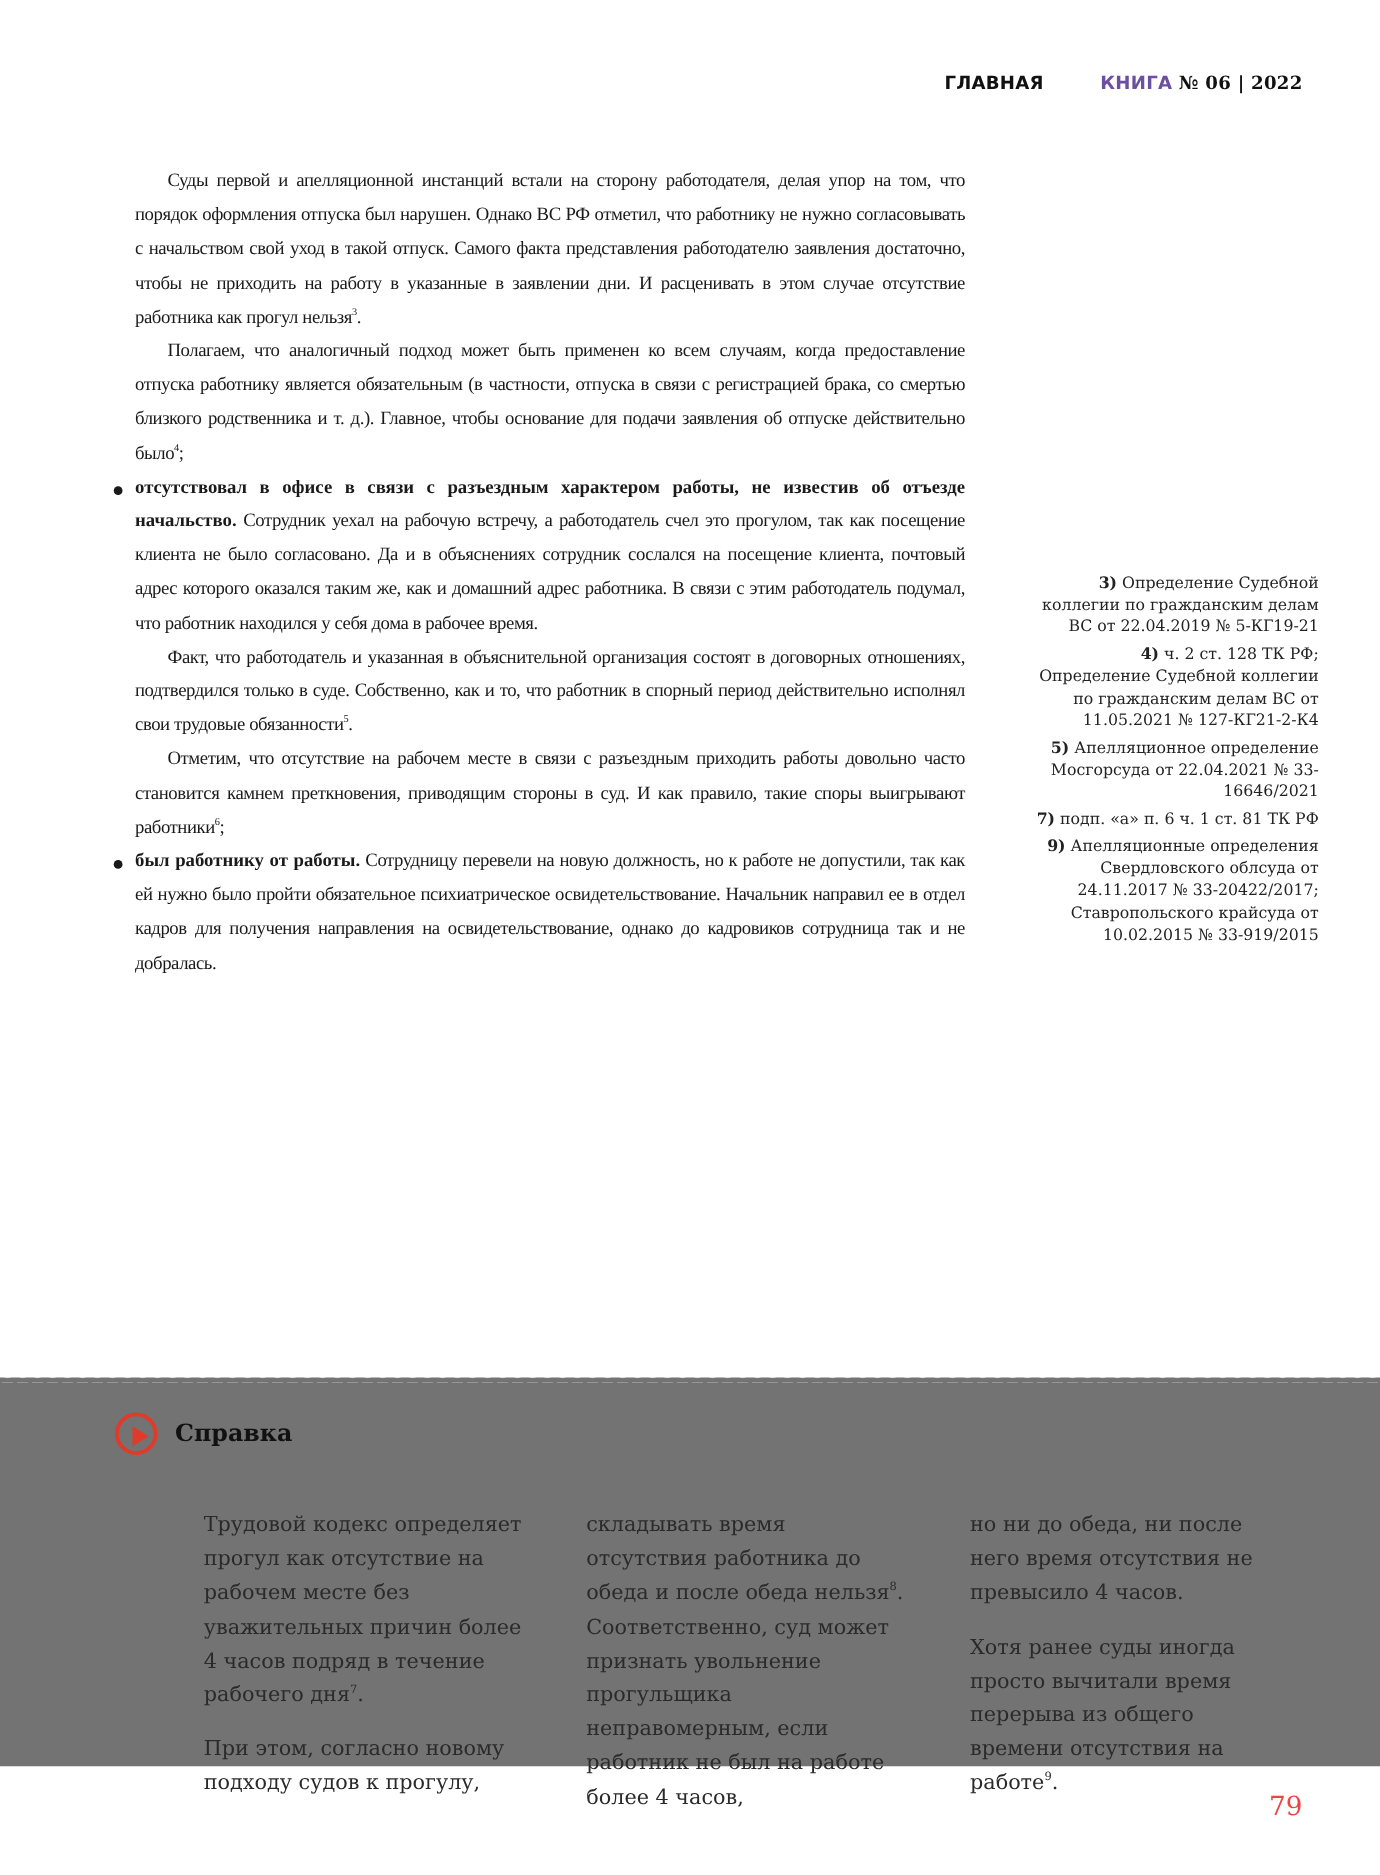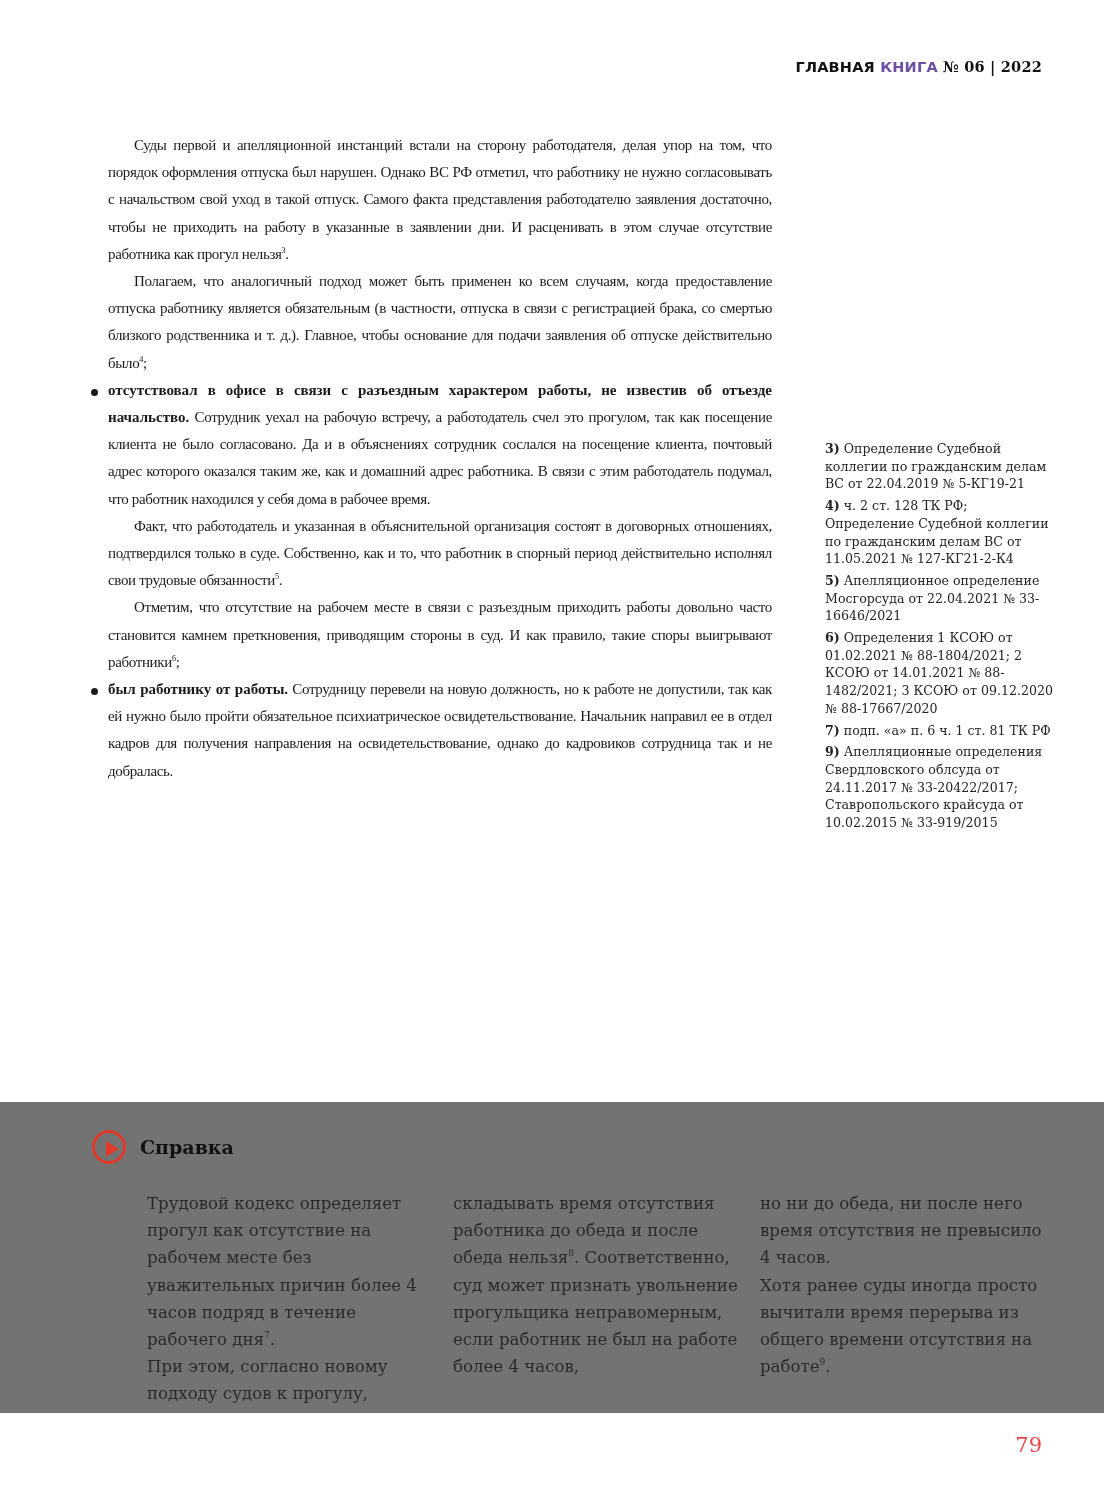--- a/index.html
+++ b/index.html
@@ -7,42 +7,42 @@
     width: 1104px; height: 1500px; position: relative; overflow: hidden;
     background: #ffffff; color: #1a1a1a;
     font-family: "Liberation Serif", "DejaVu Serif", serif;
   }
   .header {
     position: absolute; top: 58px; right: 62px;
     font-family: "DejaVu Sans", "Liberation Sans", sans-serif;
     font-weight: bold; font-size: 14.5px; letter-spacing: 0.2px;
     color: #111;
   }
-  .header .brand2 { color: #6c4fa0; }
+  .header .brand2 { color: #6c4fa0; margin-left: 40px; }
   .header .issue { font-family: "DejaVu Serif", "Liberation Serif", serif; }
 
   .main {
     position: absolute; left: 108px; top: 132px; width: 664px;
     font-size: 15px; line-height: 27.2px; text-align: justify;
     letter-spacing: -0.35px;
   }
   .main p { margin: 0; }
   .main p.indent { text-indent: 26px; }
   .main .bullet { position: relative; }
   .main .bullet::before {
     content: ""; position: absolute; left: -17px; top: 12px;
     width: 7px; height: 7px; border-radius: 50%; background: #1a1a1a;
   }
   .main b { font-weight: bold; letter-spacing: 0; }
   sup { font-size: 0.55em; line-height: 0; vertical-align: 0.75em; }
 
   .notes {
-    position: absolute; left: 825px; top: 440px; width: 230px;
+    position: absolute; left: 825px; top: 457px; width: 230px;
     font-family: "DejaVu Serif", "Liberation Serif", serif;
-    font-size: 12.6px; line-height: 17.7px; color: #222;
+    font-size: 12.6px; line-height: 17.7px; color: #222; text-align: right;
   }
   .note { margin: 0 0 4px 0; }
   .note b { font-weight: bold; }
 
   .box {
     position: absolute; left: 0; top: 1102px; width: 1104px; height: 311px;
     background: #737373;
   }
   .box::before {
     content: ""; position: absolute; left: 0; top: -4px; width: 100%; height: 8px;
@@ -61,21 +61,21 @@
     border-left: 13px solid #e03a2b; border-top: 8px solid transparent; border-bottom: 8px solid transparent;
   }
   .box-title span {
     margin-left: 14px; font-family: "DejaVu Serif", serif; font-weight: bold; font-size: 19px; color: #111;
   }
   .col {
     position: absolute; top: 88px; width: 290px;
     font-family: "DejaVu Serif", "Liberation Serif", serif;
     font-size: 16.6px; line-height: 27.2px; color: #2a2a2a;
   }
-  .col p { margin: 0; }
+  .col p { margin: 16px; }
   .col1 { left: 147px; }
   .col2 { left: 453px; }
   .col3 { left: 760px; }
 
   .page-num {
     position: absolute; right: 62px; top: 1433px;
     font-family: "DejaVu Serif", serif; font-size: 21px; color: #ef4444;
   }
 </style>
 </head>
@@ -91,21 +91,20 @@
   <p class="bullet"><b>отсутствовал в офисе в связи с разъездным характером работы, не известив об отъезде начальство.</b><span> Сотрудник уехал на рабочую встречу, а работодатель счел это прогулом, так как посещение клиента не было согласовано. Да и в объяснениях сотрудник сослался на посещение клиента, почтовый адрес которого оказался таким же, как и домашний адрес работника. В связи с этим работодатель подумал, что работник находился у себя дома в рабочее время.</span></p>
   <p class="indent"><span>Факт, что работодатель и указанная в объяснительной организация состоят в договорных отношениях, подтвердился только в суде. Собственно, как и то, что работник в спорный период действительно исполнял свои трудовые обязанности</span><sup>5</sup><span>.</span></p>
   <p class="indent"><span>Отметим, что отсутствие на рабочем месте в связи с разъездным приходить работы довольно часто становится камнем преткновения, приводящим стороны в суд. И как правило, такие споры выигрывают работники</span><sup>6</sup><span>;</span></p>
   <p class="bullet"><b>был работнику от работы.</b><span> Сотрудницу перевели на новую должность, но к работе не допустили, так как ей нужно было пройти обязательное психиатрическое освидетельствование. Начальник направил ее в отдел кадров для получения направления на освидетельствование, однако до кадровиков сотрудница так и не добралась.</span></p>
 </div>
 
 <div class="notes">
   <p class="note"><b>3)</b><span> Определение Судебной коллегии по гражданским делам ВС от 22.04.2019 № 5-КГ19-21</span></p>
   <p class="note"><b>4)</b><span> ч. 2 ст. 128 ТК РФ; Определение Судебной коллегии по гражданским делам ВС от 11.05.2021 № 127-КГ21-2-К4</span></p>
   <p class="note"><b>5)</b><span> Апелляционное определение Мосгорсуда от 22.04.2021 № 33-16646/2021</span></p>
-  <p class="note"><b>6)</b><span> Определения 1 КСОЮ от 01.02.2021 № 88-1804/2021; 2 КСОЮ от 14.01.2021 № 88-1482/2021; 3 КСОЮ от 09.12.2020 № 88-17667/2020</span></p>
   <p class="note"><b>7)</b><span> подп. «а» п. 6 ч. 1 ст. 81 ТК РФ</span></p>
   <p class="note"><b>9)</b><span> Апелляционные определения Свердловского облсуда от 24.11.2017 № 33-20422/2017; Ставропольского крайсуда от 10.02.2015 № 33-919/2015</span></p>
 </div>
 
 <div class="box">
   <div class="box-title">
     <div class="play-icon"></div>
     <span>Справка</span>
   </div>
   <div class="col col1">

